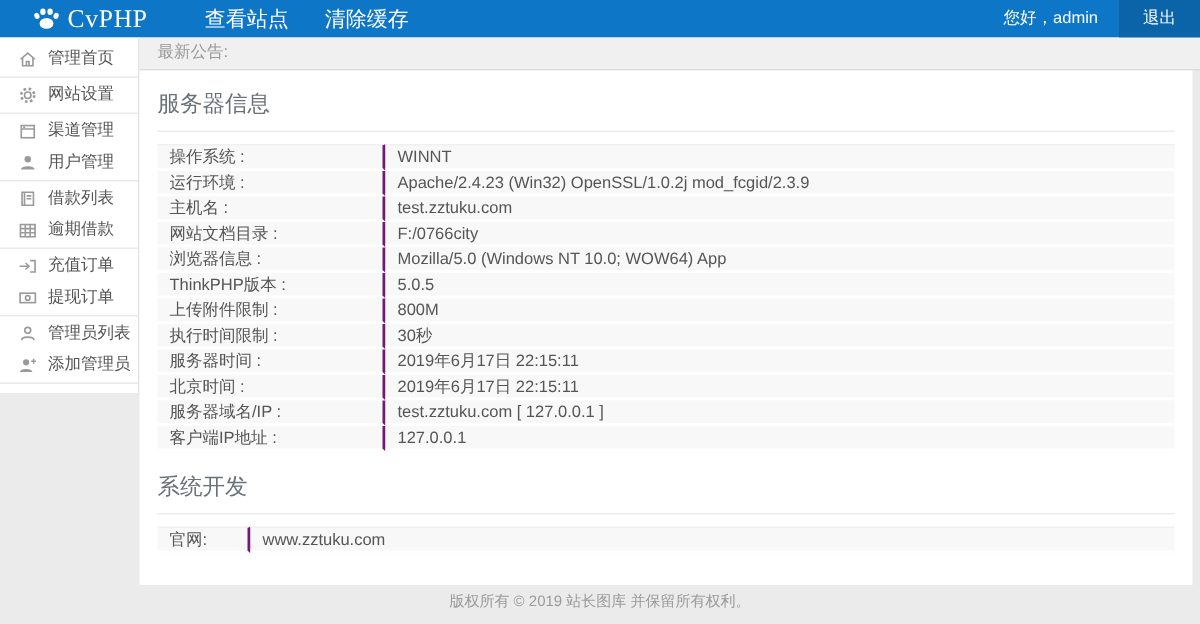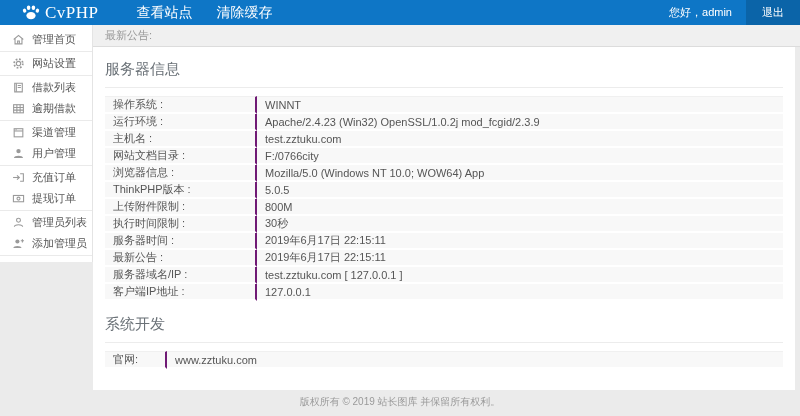--- a/index.html
+++ b/index.html
@@ -135,64 +135,64 @@
         </span>
         <span>网站设置</span>
       </div>
     </div>
 
     <div class="side-group">
       <div class="side-item">
         <span class="ic">
           <svg width="13" height="13" viewBox="0 0 12 12">
               <g fill="none" stroke="#9a9a9a" stroke-width="1">
+            <rect x="2" y="2.5" width="8" height="7.5"></rect>
+                <path d="M2 4.6 H10"></path>
+                <path d="M3.2 3.5 H4.4" stroke-width="0.9"></path>
+          </g>
+            </svg>
+        </span>
+        <span>渠道管理</span>
+      </div>
+      <div class="side-item">
+        <span class="ic">
+          <svg width="13" height="13" viewBox="0 0 12 12">
+              <g fill="#9a9a9a">
+            <circle cx="6" cy="3.8" r="2"></circle>
+                <path d="M1.8 10.2 C1.8 7.4 10.2 7.4 10.2 10.2 Z"></path>
+          </g>
+            </svg>
+        </span>
+        <span>用户管理</span>
+      </div>
+    </div>
+
+    <div class="side-group">
+      <div class="side-item">
+        <span class="ic">
+          <svg width="13" height="13" viewBox="0 0 12 12">
+              <g fill="none" stroke="#9a9a9a" stroke-width="1">
             <path d="M2.5 2 H9.5 V10 H2.5 Z"></path>
                 <path d="M4 2 V10"></path>
                 <path d="M5.3 4.2 H8.2 M5.3 6 H8.2"></path>
           </g>
             </svg>
         </span>
         <span>借款列表</span>
       </div>
       <div class="side-item">
         <span class="ic">
           <svg width="13" height="13" viewBox="0 0 12 12">
               <g fill="none" stroke="#9a9a9a" stroke-width="1">
             <rect x="1.5" y="2.5" width="9" height="7.5"></rect>
                 <path d="M1.5 5 H10.5 M1.5 7.5 H10.5 M4.5 2.5 V10 M7.5 2.5 V10"></path>
           </g>
             </svg>
         </span>
         <span>逾期借款</span>
-      </div>
-    </div>
-
-    <div class="side-group">
-      <div class="side-item">
-        <span class="ic">
-          <svg width="13" height="13" viewBox="0 0 12 12">
-              <g fill="none" stroke="#9a9a9a" stroke-width="1">
-            <rect x="2" y="2.5" width="8" height="7.5"></rect>
-                <path d="M2 4.6 H10"></path>
-                <path d="M3.2 3.5 H4.4" stroke-width="0.9"></path>
-          </g>
-            </svg>
-        </span>
-        <span>渠道管理</span>
-      </div>
-      <div class="side-item">
-        <span class="ic">
-          <svg width="13" height="13" viewBox="0 0 12 12">
-              <g fill="#9a9a9a">
-            <circle cx="6" cy="3.8" r="2"></circle>
-                <path d="M1.8 10.2 C1.8 7.4 10.2 7.4 10.2 10.2 Z"></path>
-          </g>
-            </svg>
-        </span>
-        <span>用户管理</span>
       </div>
     </div>
 
     <div class="side-group">
       <div class="side-item">
         <span class="ic">
           <svg width="13" height="13" viewBox="0 0 12 12">
               <g fill="none" stroke="#9a9a9a" stroke-width="1">
             <path d="M1 6 H6.5"></path>
                 <path d="M4.6 4 L6.8 6 L4.6 8"></path>
@@ -283,21 +283,21 @@
         </tr>
         <tr>
           <td class="lbl">执行时间限制 :</td>
           <td>30秒</td>
         </tr>
         <tr>
           <td class="lbl">服务器时间 :</td>
           <td>2019年6月17日 22:15:11</td>
         </tr>
         <tr>
-          <td class="lbl">最新公告 :</td>
+          <td class="lbl">北京时间 :</td>
           <td>2019年6月17日 22:15:11</td>
         </tr>
         <tr>
           <td class="lbl">服务器域名/IP :</td>
           <td>test.zztuku.com [ 127.0.0.1 ]</td>
         </tr>
         <tr>
           <td class="lbl">客户端IP地址 :</td>
           <td>127.0.0.1</td>
         </tr>

